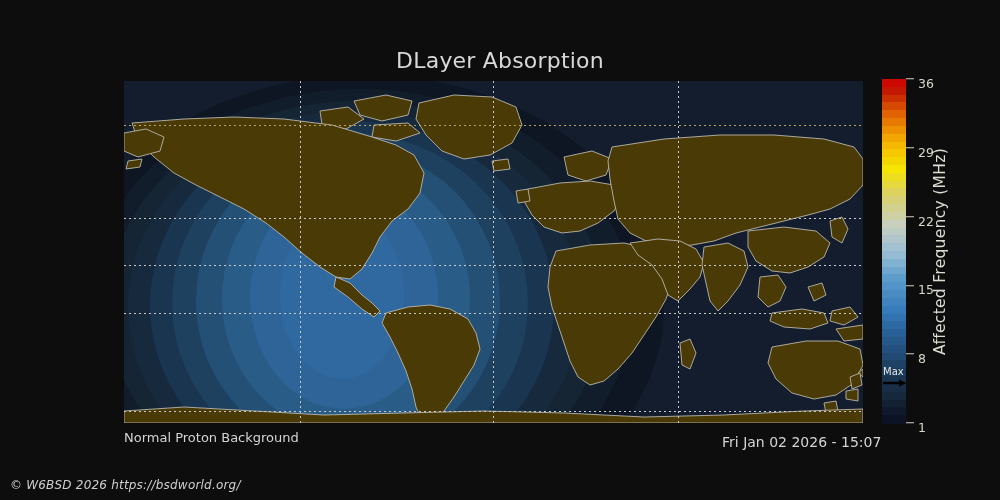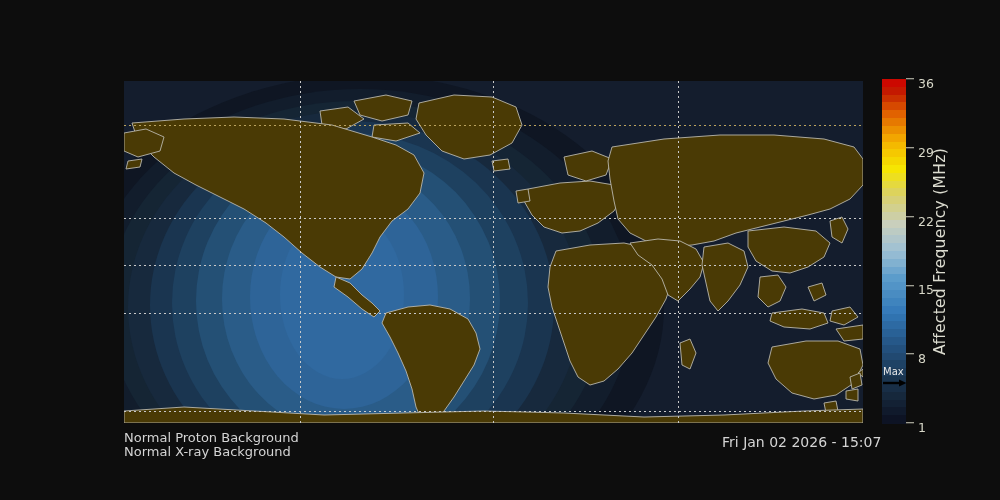--- a/index.html
+++ b/index.html
@@ -60,20 +60,21 @@
   .copyright{
     position:absolute;left:10px;top:478px;font-size:12px;color:#cfcfcf;
     font-style:italic;letter-spacing:.2px;
   }
 </style>
 </head>
 <body>
 
 <div id="root">
 
+  <div class="title">DLayer Absorption</div>
 
   <div class="map-frame">
 
     <svg class="map-svg" viewBox="0 0 739 342" preserveAspectRatio="none">
       <defs>
         <radialGradient id="absorb" cx="0.325" cy="0.66" r="0.62">
           <stop offset="0.00" stop-color="#2f6ba6"></stop>
           <stop offset="0.40" stop-color="#2e6498"></stop>
           <stop offset="0.52" stop-color="#285884"></stop>
           <stop offset="0.62" stop-color="#21466c"></stop>
@@ -273,16 +274,16 @@
 
   <div class="max-marker">
     <div class="mx-lbl">Max</div>
     <svg class="mx-arrow" viewBox="0 0 24 8">
       <path d="M0 4 L17 4" stroke="#000" stroke-width="2.4" fill="none"></path>
       <path d="M16 0.4 L23.5 4 L16 7.6 Z" fill="#000"></path>
     </svg>
   </div>
 
   <div class="note l1">Normal Proton Background</div>
-  <div class="note l2">Normal X-ray Background</div>
   <div class="stamp">Fri Jan 02 2026 - 15:07</div>
+  <div class="copyright">© W6BSD 2026 https://bsdworld.org/</div>
 
 </div>
 
 </body></html>

